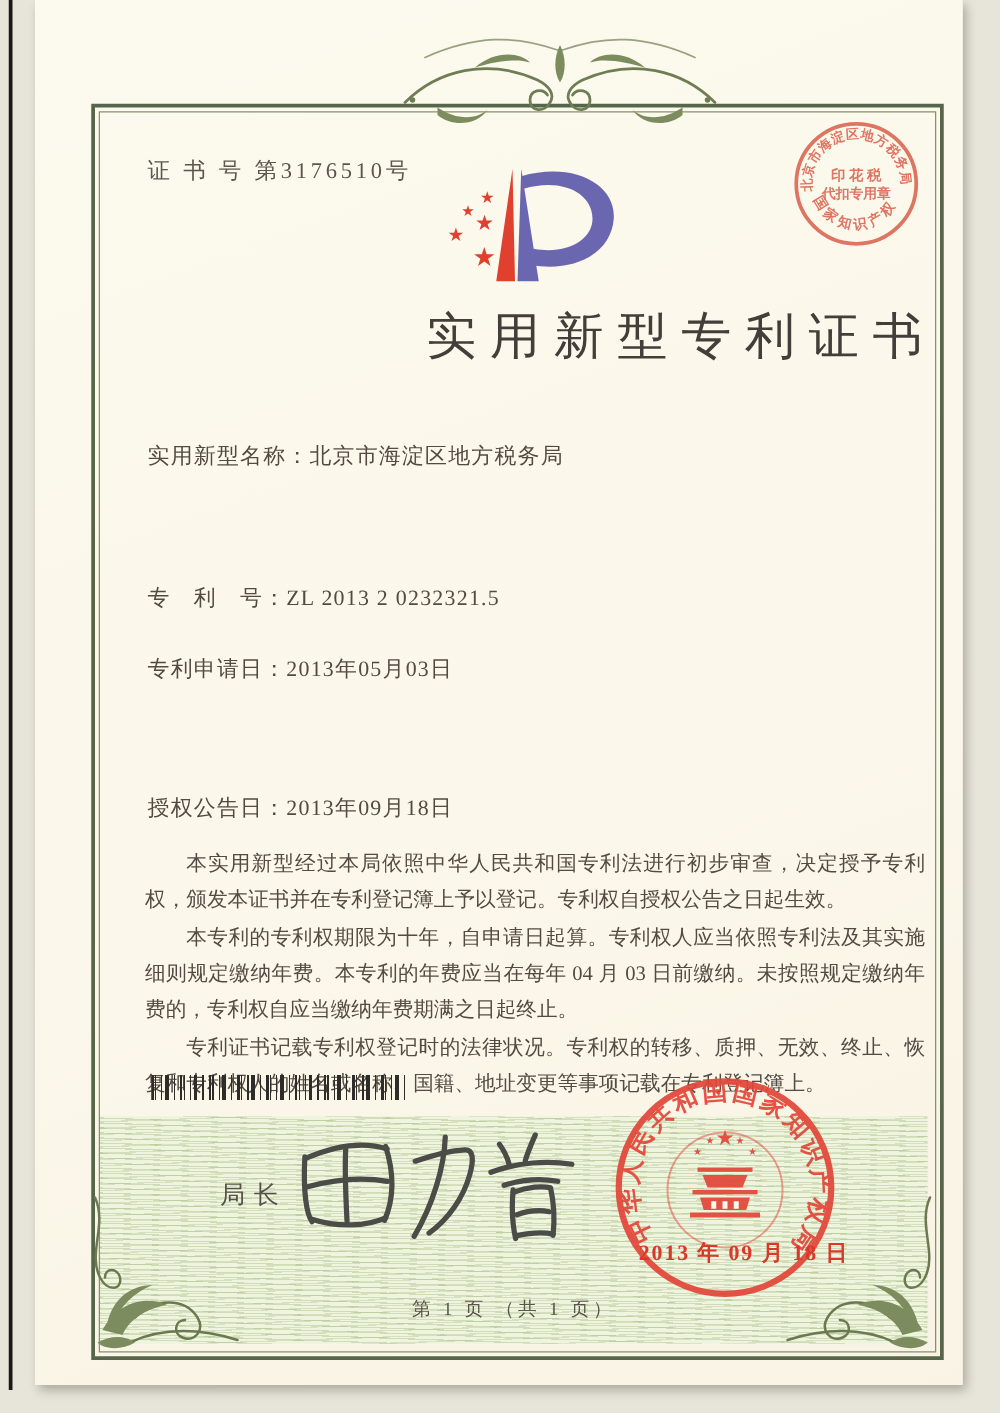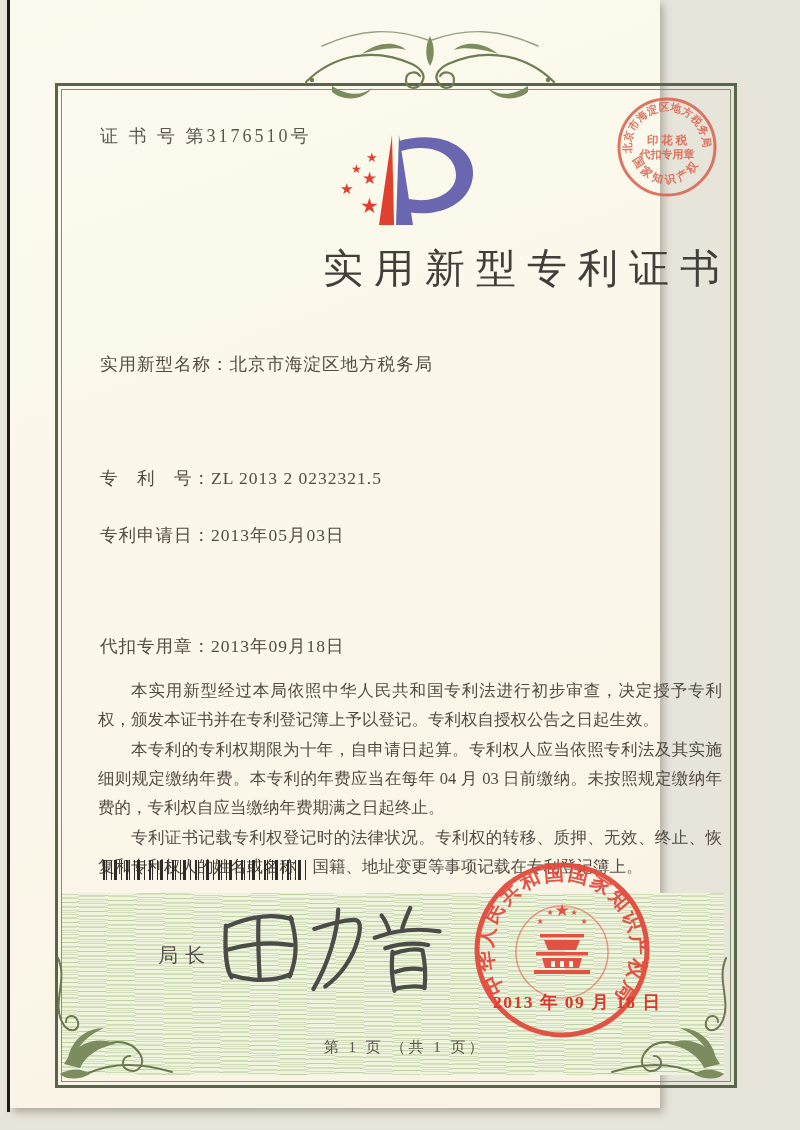--- a/index.html
+++ b/index.html
@@ -1,19 +1,19 @@
 <!DOCTYPE html>
 <html><head>
 <meta charset="utf-8">
 <style>
   html,body{margin:0;padding:0;}
   body{width:800px;height:1130px;background:#e7e4da;font-family:"Liberation Serif","DejaVu Serif",serif;}
   .scene{position:relative;width:800px;height:1130px;overflow:hidden;background:#e7e4da;}
   .scan-edge{position:absolute;left:7px;top:0;width:3px;height:1112px;background:#191917;}
-  .paper{position:absolute;left:10px;top:0;width:650px;height:1108px;
+  .paper{position:absolute;left:28px;top:0;width:742px;height:1108px;
          background:linear-gradient(160deg,#fcf9ee 0%,#fbf7ea 55%,#f8f3e4 100%);
          box-shadow:3px 4px 8px rgba(60,55,40,.35);}
   
   .frame{position:absolute;left:45px;top:83px;width:676px;height:999px;
          border:3px solid #57664a;z-index:3;pointer-events:none;}
   .frame-inner{position:absolute;left:3px;top:3px;right:3px;bottom:3px;border:1px solid #83926a;}
   
   .band{position:absolute;left:52px;top:893px;width:662px;height:182px;z-index:1;
         background-color:#eff4df;
         background-image:repeating-linear-gradient(2deg,rgba(150,175,110,.35) 0 1px,transparent 1px 4px),
@@ -32,21 +32,21 @@
        repeating-linear-gradient(90deg,#2d2c28 0 2px,transparent 2px 3px,#2d2c28 3px 4px,transparent 4px 8px,
                                  #2d2c28 8px 9px,transparent 9px 11px,#2d2c28 11px 14px,transparent 14px 18px,
                                  #2d2c28 18px 19px,transparent 19px 23px);}
   .sig-role{position:absolute;left:148px;top:942px;font-size:20px;letter-spacing:7px;color:#56504a;z-index:4;}
   .sig-svg{position:absolute;left:205px;top:888px;width:235px;height:112px;z-index:4;transform:rotate(-3deg);}
   .seal-svg{position:absolute;left:462px;top:860px;width:180px;height:180px;z-index:5;opacity:.93;}
   .seal-date{position:absolute;left:483px;top:990px;width:170px;font-size:17.5px;font-weight:bold;
              color:#d9382a;letter-spacing:1.5px;z-index:6;white-space:nowrap;}
   .tax-svg{position:absolute;left:602px;top:92px;width:110px;height:110px;z-index:5;opacity:.88;}
   .footer{position:absolute;left:45px;top:1038px;width:676px;text-align:center;font-size:15px;
-          letter-spacing:3px;color:#5a544c;z-index:4;padding-left:12px;}
+          letter-spacing:3px;color:#5a544c;z-index:4;}
   .orn{position:absolute;z-index:3;pointer-events:none;}
   .orn-top{left:292px;top:14px;width:256px;height:96px;}
   .orn-bl{left:36px;top:950px;width:132px;height:132px;}
   .orn-br{left:596px;top:950px;width:132px;height:132px;transform:scaleX(-1);}
 </style>
 </head>
 <body>
 
 <div class="scene">
   <div class="scan-edge"></div>
@@ -115,21 +115,21 @@
     <div class="field" style="top:352px;">
       <span>实用新型名称：</span><span>北京市海淀区地方税务局</span>
     </div>
     <div class="field" style="top:466px;">
       <span>专　利　号：</span><span>ZL 2013 2 0232321.5</span>
     </div>
     <div class="field" style="top:523px;">
       <span>专利申请日：</span><span>2013年05月03日</span>
     </div>
     <div class="field" style="top:634px;">
-      <span>代扣专用章：</span><span>2013年09月18日</span>
+      <span>授权公告日：</span><span>2013年09月18日</span>
     </div>
 
     <div class="paras">
       <p>本实用新型经过本局依照中华人民共和国专利法进行初步审查，决定授予专利权，颁发本证书并在专利登记簿上予以登记。专利权自授权公告之日起生效。</p>
       <p>本专利的专利权期限为十年，自申请日起算。专利权人应当依照专利法及其实施细则规定缴纳年费。本专利的年费应当在每年 04 月 03 日前缴纳。未按照规定缴纳年费的，专利权自应当缴纳年费期满之日起终止。</p>
       <p>专利证书记载专利权登记时的法律状况。专利权的转移、质押、无效、终止、恢复和专利权人的姓名或名称、国籍、地址变更等事项记载在专利登记簿上。</p>
     </div>
 
     <div class="barcode"></div>
 

